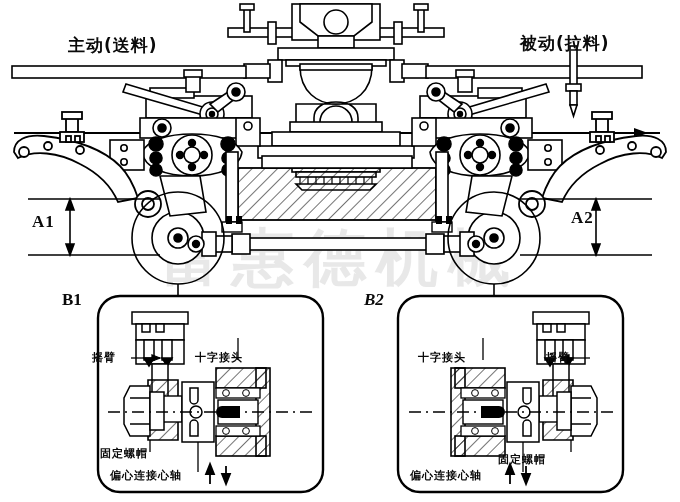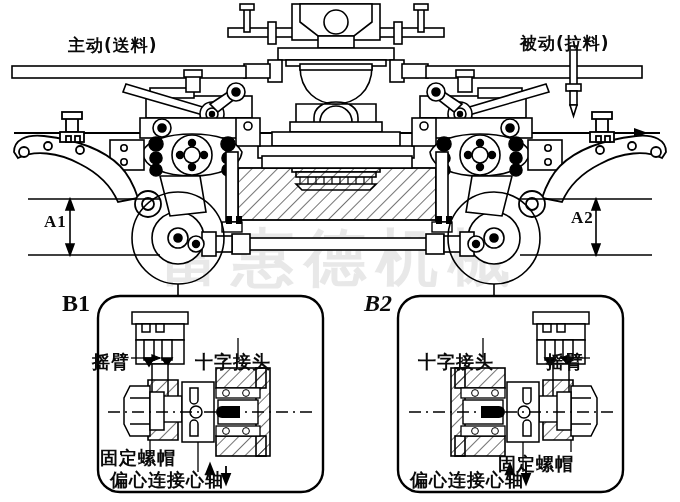--- a/index.html
+++ b/index.html
@@ -33,25 +33,25 @@
     font-size: 17px;
   }
   .dim-label {
     font-family: "Liberation Serif", serif;
     font-size: 17px;
     font-weight: bold;
     letter-spacing: 1px;
   }
   .detail-tag {
     font-family: "Liberation Serif", serif;
-    font-size: 24px;
+    font-size: 17px;
     font-weight: bold;
   }
   .callout-text {
-    font-size: 18px;
+    font-size: 11px;
   }
   .wm {
     position: absolute;
     left: 0;
     top: 216px;
     width: 680px;
     text-align: center;
     font-family: "DejaVu Sans", sans-serif;
     font-size: 62px;
     font-weight: bold;
@@ -453,21 +453,21 @@
       <line x1="510" y1="484" x2="510" y2="466"></line>
       <polygon points="510,464 506,474 514,474" fill="#000"></polygon>
       <line x1="526" y1="466" x2="526" y2="482"></line>
       <polygon points="526,484 522,474 530,474" fill="#000"></polygon>
     </g>
   </svg>
 
   <div class="lbl hdr-label cjk" style="left:520px; top:32px;">被动(拉料)</div>
   <div class="lbl hdr-label cjk" style="left:68px; top:34px;">主动(送料)</div>
 
-  <div class="lbl dim-label" style="left:44px; top:212px;">A1</div>
+  <div class="lbl dim-label" style="left:32px; top:212px;">A1</div>
   <div class="lbl dim-label" style="left:571px; top:208px;">A2</div>
 
   <div class="lbl detail-tag" style="left:62px; top:290px;">B1</div>
   <div class="lbl detail-tag" style="left:364px; top:290px;font-style:italic;">B2</div>
 
   <div class="lbl callout-text cjk" style="left:92px; top:350px;">摇臂</div>
   <div class="lbl callout-text cjk" style="left:195px; top:350px;">十字接头</div>
   <div class="lbl callout-text cjk" style="left:100px; top:446px;">固定螺帽</div>
   <div class="lbl callout-text cjk" style="left:110px; top:468px;">偏心连接心轴</div>
 

